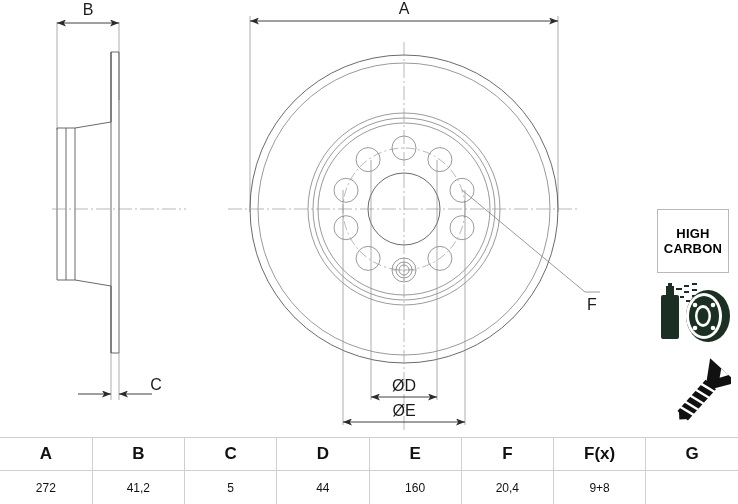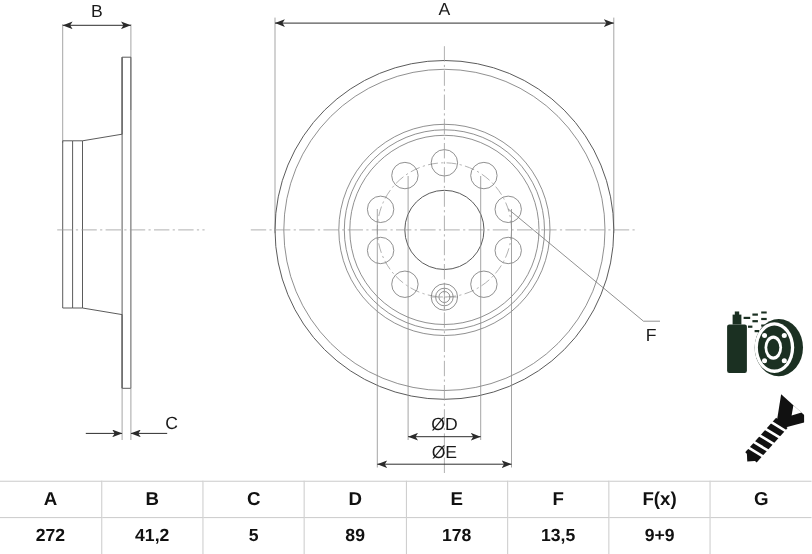--- a/index.html
+++ b/index.html
@@ -142,22 +142,22 @@
     color: #111111;
     padding: 0;
   }
   table.dims th {
     height: 32px;
     font-size: 17px;
     font-weight: bold;
   }
   table.dims td {
     height: 33px;
-    font-size: 16px;
-    font-weight: bold;
+    font-size: 12px;
+    font-weight: normal;
   }
   table.dims th:first-child,
   table.dims td:first-child {
     border-left: none;
   }
   table.dims th:last-child,
   table.dims td:last-child {
     border-right: none;
   }
   table.dims tr:last-child td {
@@ -280,20 +280,24 @@
         <g>
           <line class="dimline" x1="343" y1="422" x2="465" y2="422" marker-start="url(#arrowStart)" marker-end="url(#arrowEnd)"></line>
           <text class="dimtext" x="404" y="416">ØE</text>
         </g>
       </g>
     </svg>
   </div>
 
   <div id="badge-block">
 
+    <div id="hc-badge">
+      <div class="line">HIGH</div>
+      <div class="line">CARBON</div>
+    </div>
 
     <div id="coating-icon">
       <svg viewBox="0 0 76 62" width="76" height="62" xmlns="http://www.w3.org/2000/svg">
 
         <rect x="10" y="3" width="8" height="9" fill="#1b3022"></rect>
         <rect x="12" y="0" width="4" height="4" fill="#1b3022"></rect>
 
         <rect x="5" y="12" width="18" height="44" rx="2" fill="#1b3022"></rect>
 
         <g fill="#1b3022">
@@ -356,23 +360,23 @@
           <th>F</th>
           <th>F(x)</th>
           <th>G</th>
         </tr>
       </thead>
       <tbody>
         <tr>
           <td>272</td>
           <td>41,2</td>
           <td>5</td>
-          <td>89</td>
-          <td>178</td>
-          <td>13,5</td>
-          <td>9+9</td>
+          <td>44</td>
+          <td>160</td>
+          <td>20,4</td>
+          <td>9+8</td>
           <td></td>
         </tr>
       </tbody>
     </table>
   </div>
 
 </div>
 
 </body></html>

